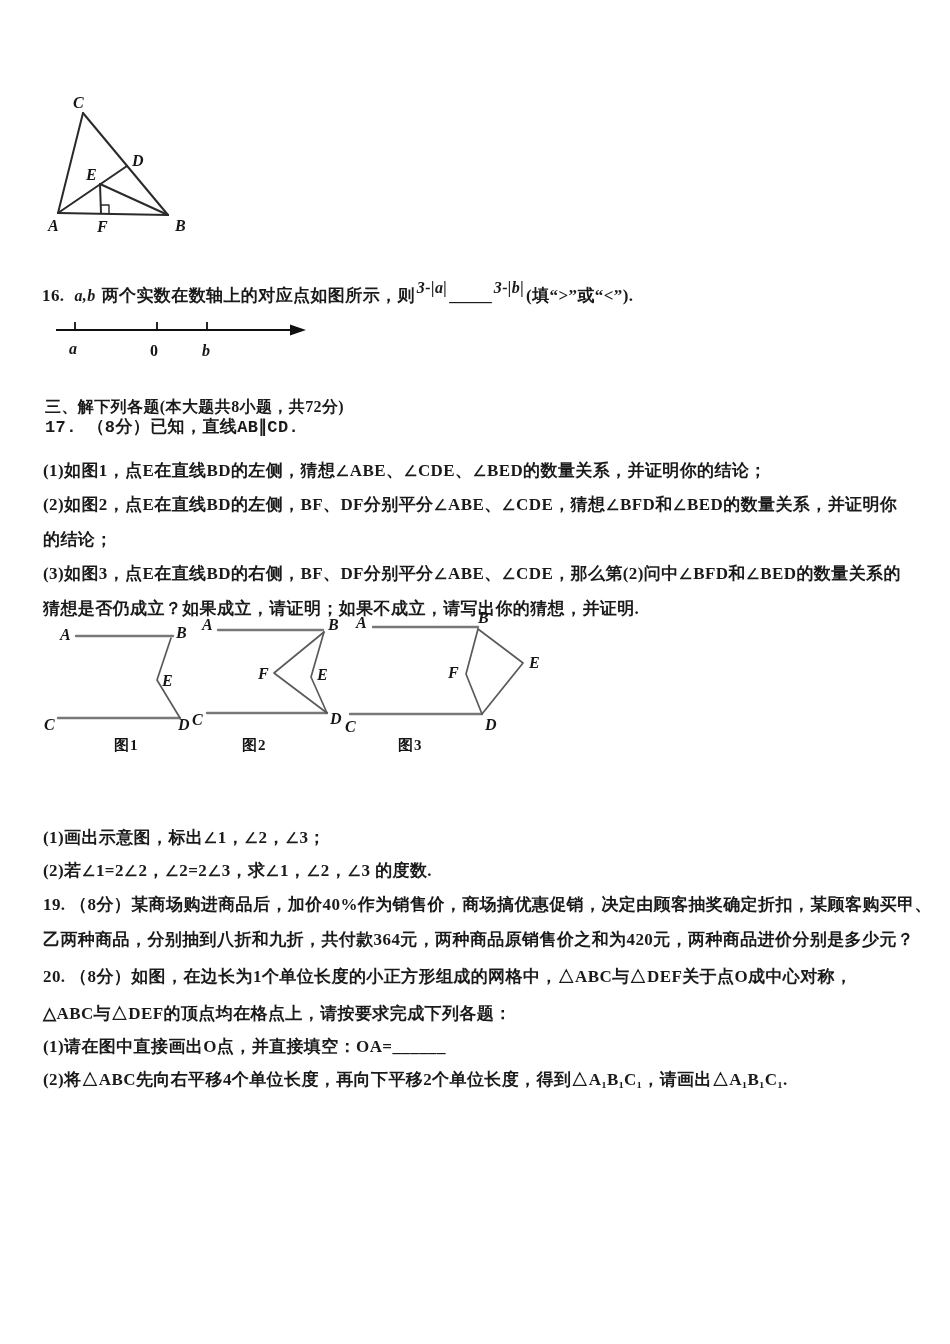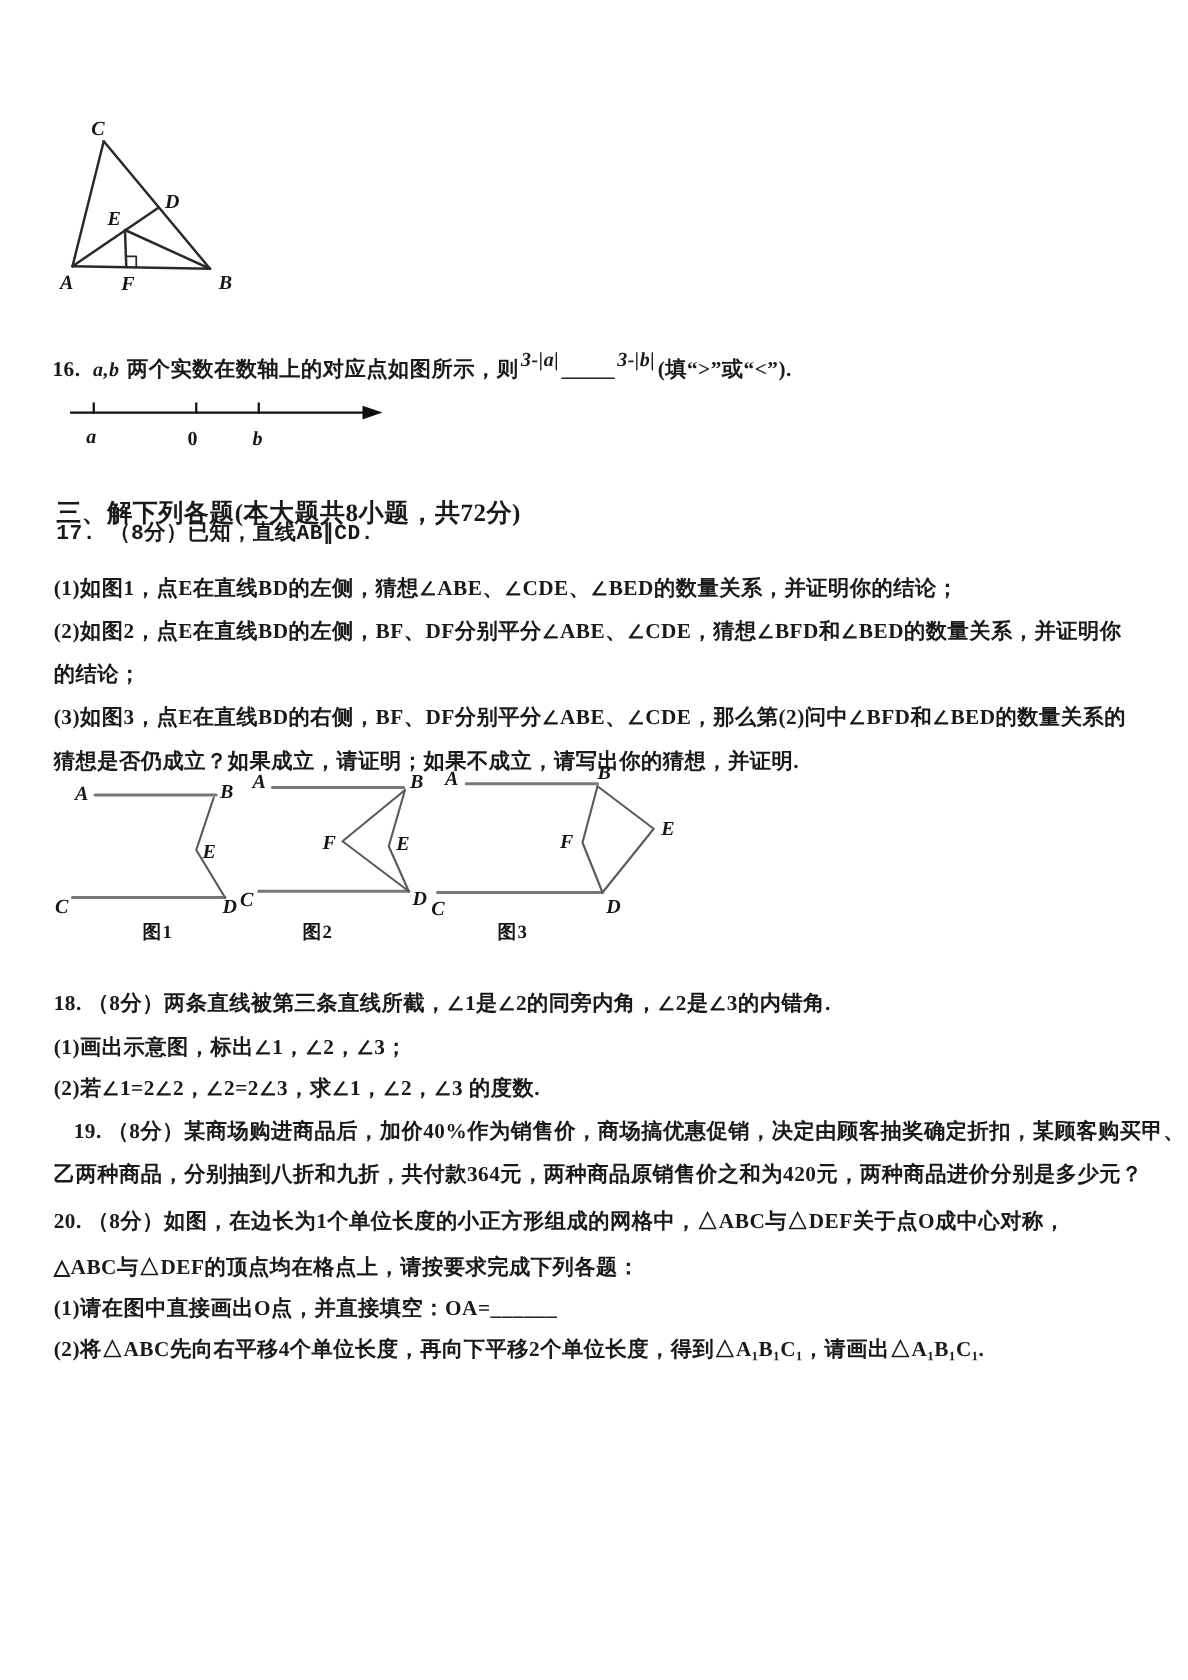--- a/index.html
+++ b/index.html
@@ -4,21 +4,21 @@
 <style>
   html,body { margin:0; padding:0; background:#ffffff; }
   .page {
     position:relative; width:950px; height:1344px; background:#ffffff;
     font-family:"Liberation Serif", serif; color:#1a1a1a; overflow:hidden;
   }
   .line {
     position:absolute; font-size:17px; font-weight:600; letter-spacing:0.4px;
     white-space:nowrap; line-height:22px;
   }
-  .heading { font-weight:700; font-size:20px; }
+  .heading { font-weight:700; font-size:16px; }
   .mvar { font-style:italic; margin:0 6px 0 10px; font-size:16px; }
   .mexpr { font-style:italic; position:relative; top:-8px; font-size:16px; margin:0 2px; }
   .blank { letter-spacing:0; font-weight:700; }
   svg { position:absolute; overflow:visible; }
   svg text {
     font-family:"Liberation Serif", serif; font-style:italic; font-weight:600;
     font-size:16px; fill:#161616;
   }
   svg text.caption { font-style:normal; font-size:15px; letter-spacing:1px; }
   .figline  { stroke:#2a2a2a; stroke-width:2; fill:none; stroke-linejoin:round; stroke-linecap:round; }
@@ -107,25 +107,24 @@
       <text x="316" y="16">A</text>
       <text x="438" y="11">B</text>
       <text x="489" y="56">E</text>
       <text x="408" y="66">F</text>
       <text x="305" y="120">C</text>
       <text x="445" y="118">D</text>
       <text class="caption" x="358" y="138">图3</text>
     </g>
   </svg>
 
-  <p class="line" style="left:43px; top:775px;">18. （8分）两条直线被第三条直线所截，∠1是∠2的同旁内角，∠2是∠3的内错角.</p>
   <p class="line" style="left:43px; top:810px;">(1)画出示意图，标出∠1，∠2，∠3；</p>
   <p class="line" style="left:43px; top:843px;">(2)若∠1=2∠2，∠2=2∠3，求∠1，∠2，∠3 的度数.</p>
 
-  <p class="line" style="left:59px; top:877px;">19. （8分）某商场购进商品后，加价40%作为销售价，商场搞优惠促销，决定由顾客抽奖确定折扣，某顾客购买甲、</p>
+  <p class="line" style="left:43px; top:877px;">19. （8分）某商场购进商品后，加价40%作为销售价，商场搞优惠促销，决定由顾客抽奖确定折扣，某顾客购买甲、</p>
   <p class="line" style="left:43px; top:912px;">乙两种商品，分别抽到八折和九折，共付款364元，两种商品原销售价之和为420元，两种商品进价分别是多少元？</p>
 
   <p class="line" style="left:43px; top:949px;text-align:center;">20. （8分）如图，在边长为1个单位长度的小正方形组成的网格中，△ABC与△DEF关于点O成中心对称，</p>
   <p class="line" style="left:43px; top:986px;">△ABC与△DEF的顶点均在格点上，请按要求完成下列各题：</p>
   <p class="line" style="left:43px; top:1019px;">(1)请在图中直接画出O点，并直接填空：OA=______</p>
   <p class="line" style="left:43px; top:1052px;">(2)将△ABC先向右平移4个单位长度，再向下平移2个单位长度，得到△A₁B₁C₁，请画出△A₁B₁C₁.</p>
 
 </div>
 
 </body></html>

